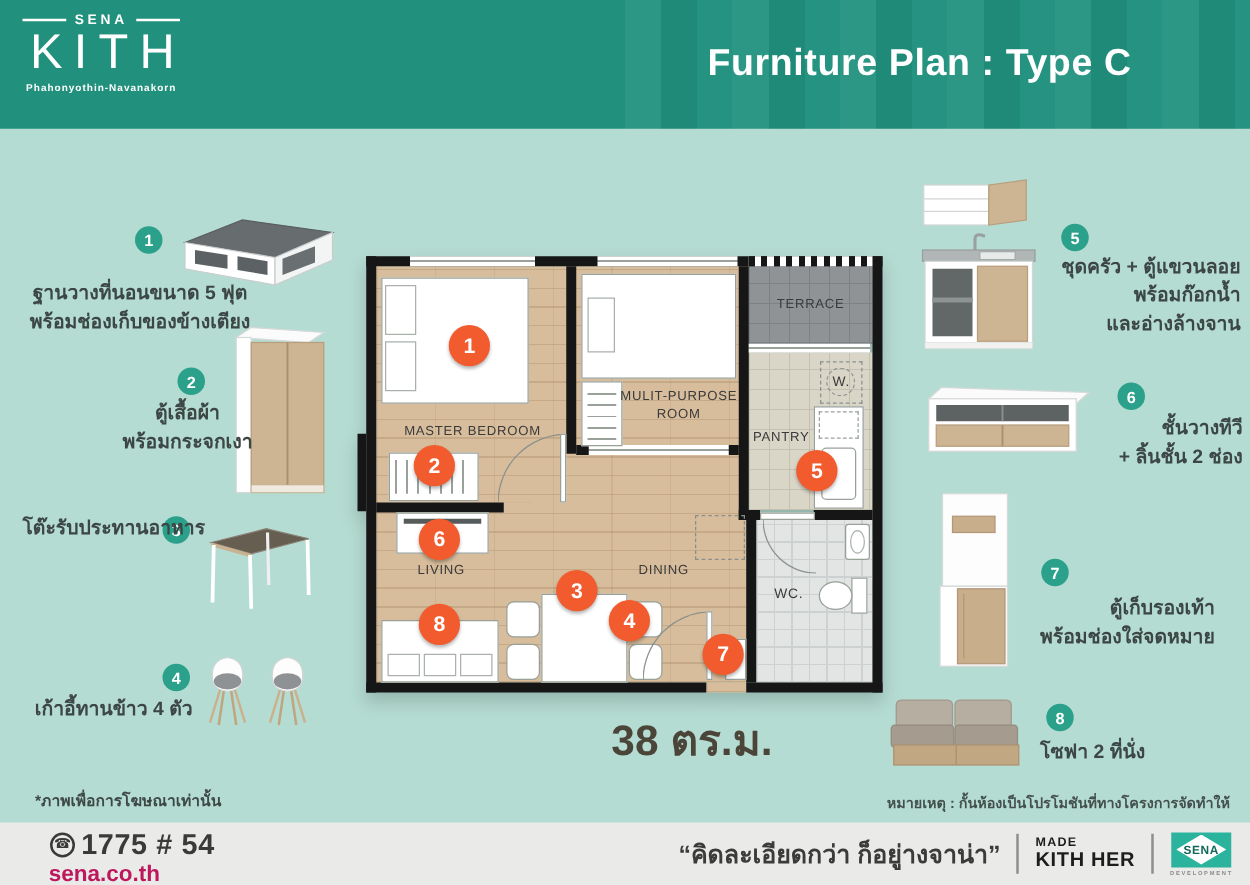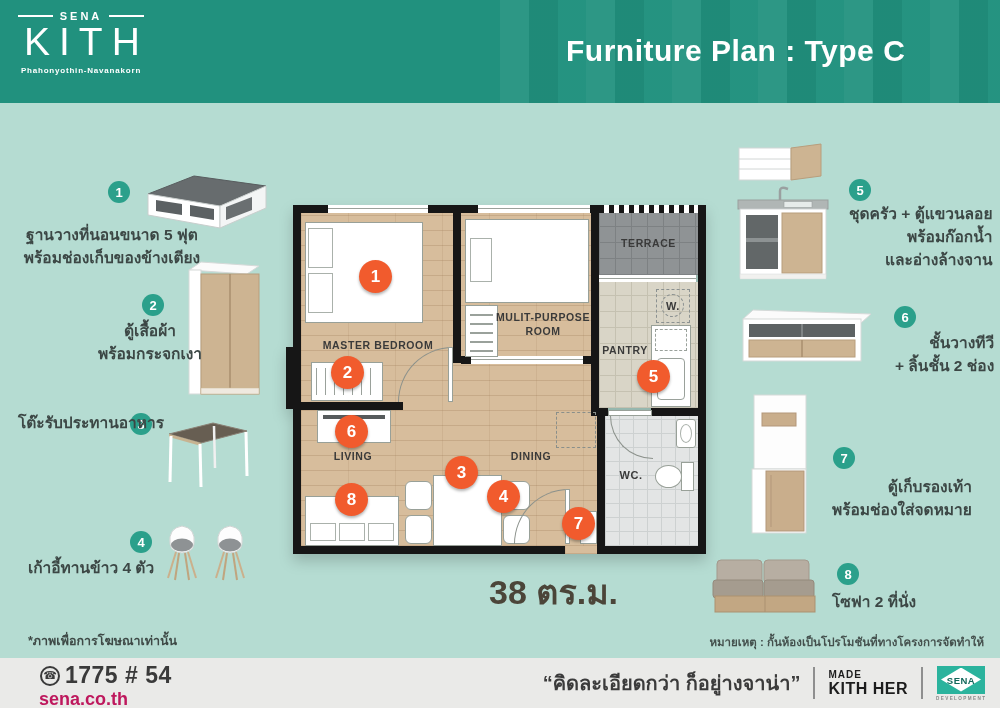--- a/index.html
+++ b/index.html
@@ -37,21 +37,21 @@
   .tile-dark{background:
      repeating-linear-gradient(0deg,#7d8183 0 1px,transparent 1px 16px),
      repeating-linear-gradient(90deg,#7d8183 0 1px,transparent 1px 16px),#8f9395;}
   .tile-beige{background:
      repeating-linear-gradient(0deg,#c5c1b1 0 1px,transparent 1px 16px),
      repeating-linear-gradient(90deg,#c5c1b1 0 1px,transparent 1px 16px),#d9d5c7;}
   .tile-wc{background:
      repeating-linear-gradient(0deg,#cdd1d1 0 1px,transparent 1px 14px),
      repeating-linear-gradient(90deg,#cdd1d1 0 1px,transparent 1px 14px),#e3e5e5;}
   .furn{position:absolute;background:#fff;border:1px solid #98a098;}
-  .rlabel{position:absolute;color:#3a3a3a;font-weight:700;font-size:10.5px;letter-spacing:.6px;
+  .rlabel{position:absolute;color:#3a3a3a;font-weight:400;font-size:10.5px;letter-spacing:.6px;
           text-align:center;white-space:pre-line;line-height:1.3;}
   .pmark{position:absolute;width:33px;height:33px;border-radius:50%;background:#f15b2d;color:#fff;
          font-weight:bold;font-size:17px;display:flex;align-items:center;justify-content:center;
          box-shadow:0 2px 3px rgba(0,0,0,.3);}
   .arc{position:absolute;border:0 solid #8b918b;}
   .win{position:absolute;background:linear-gradient(180deg,#fff 0 3px,#9aa19b 3px 4.5px,#fff 4.5px 8px);}
   .hatch{position:absolute;background:repeating-linear-gradient(90deg,#161616 0 5px,#fff 5px 10px);}
 
   .area-label{position:absolute;left:378px;top:565px;width:240px;text-align:right;
       font-size:34px;font-weight:bold;color:#4b4539;}

